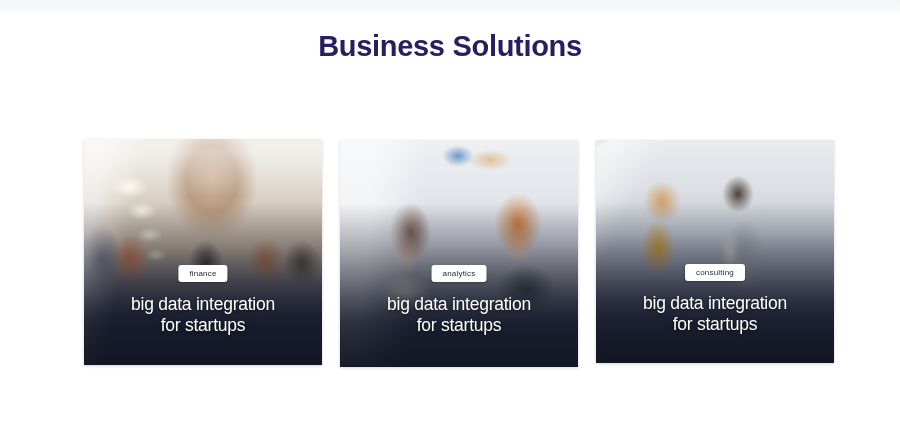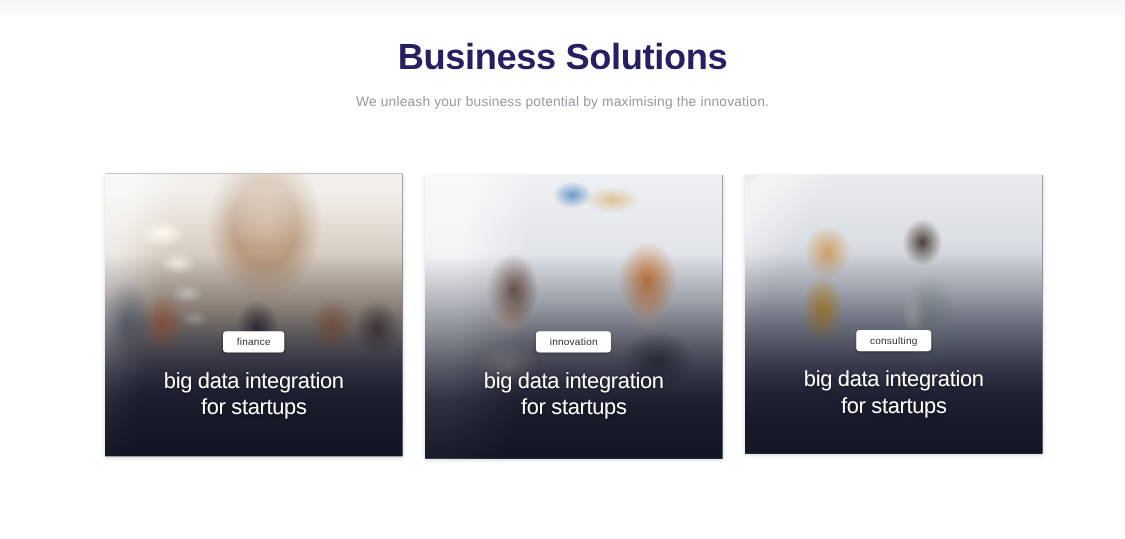--- a/index.html
+++ b/index.html
@@ -116,39 +116,38 @@
 </style>
 </head>
 <body>
 
 <div class="page">
 
   <div class="top-band"></div>
 
   <div class="header">
     <h1 class="title">Business Solutions</h1>
-    <p class="subtitle">We unleash your business potential by maximising the innovation.</p>
   </div>
 
   <div class="cards">
 
     <div class="card c1">
       <div class="photo p1"></div>
       <div class="scrim"></div>
       <span class="tag">finance</span>
       <div class="headline">
         <span>big data integration</span>
         <span class="l2">for startups</span>
       </div>
     </div>
 
     <div class="card c2">
       <div class="photo p2"></div>
       <div class="scrim"></div>
-      <span class="tag">innovation</span>
+      <span class="tag">analytics</span>
       <div class="headline">
         <span>big data integration</span>
         <span class="l2">for startups</span>
       </div>
     </div>
 
     <div class="card c3">
       <div class="photo p3"></div>
       <div class="scrim"></div>
       <span class="tag">consulting</span>

